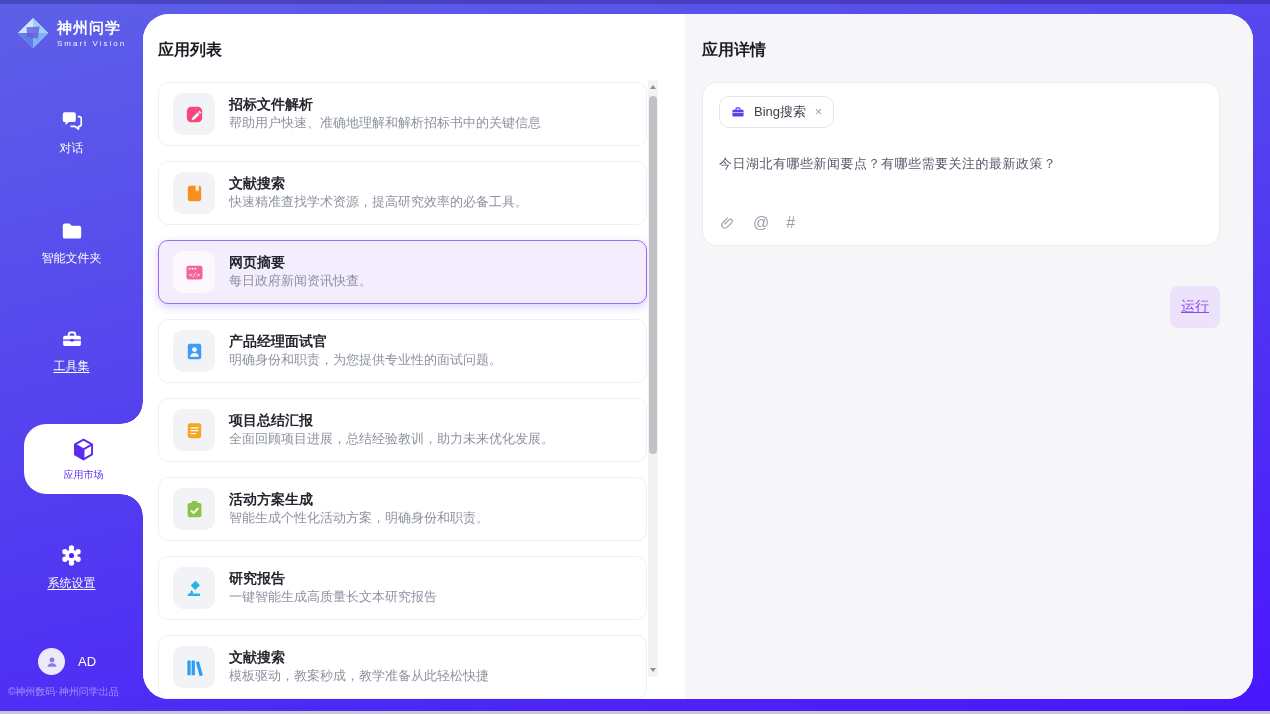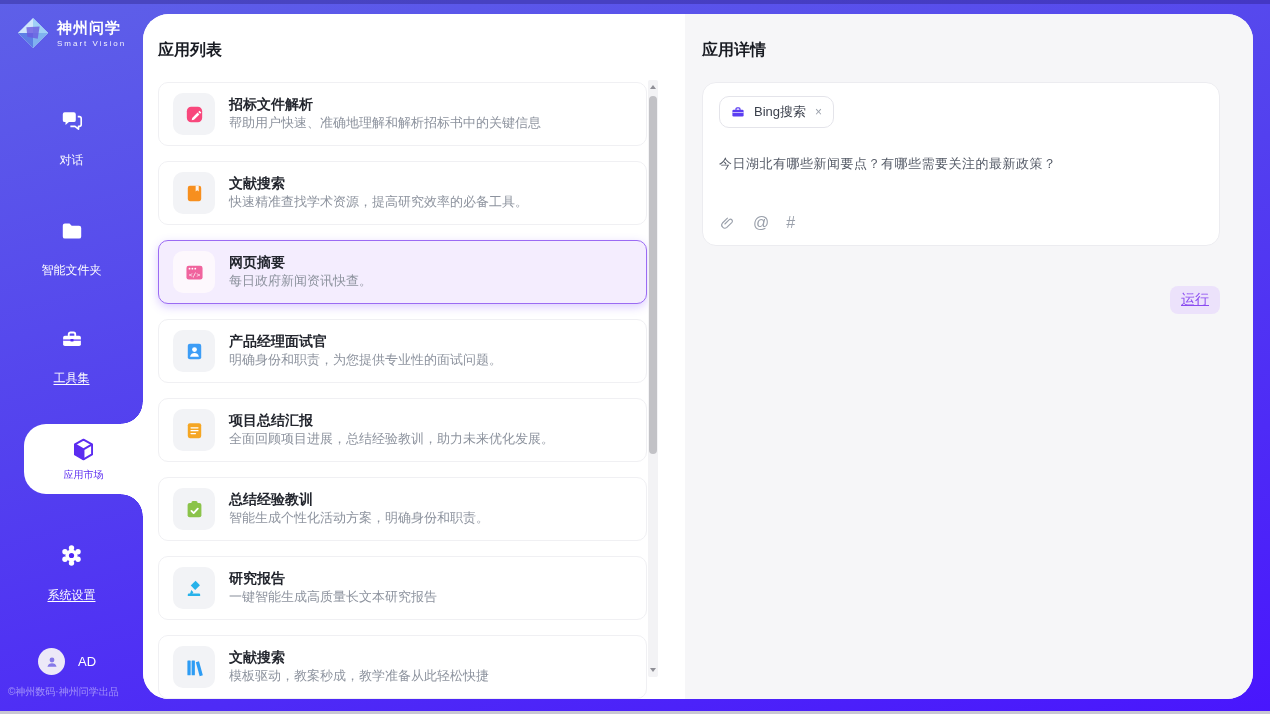--- a/index.html
+++ b/index.html
@@ -11,21 +11,21 @@
   .top-strip { position:absolute; top:0; left:0; right:0; height:4px; background:rgba(20,10,90,.28); z-index:9; }
   .bottom-strip { position:absolute; bottom:0; left:0; right:0; height:3px; background:#c9c7d3; z-index:9; }
 
   
   .sidebar { position:absolute; left:0; top:0; width:143px; height:714px; color:#fff; }
   .logo { position:absolute; top:16px; left:16px; display:flex; align-items:center; gap:7px; }
   .logo-text .cn { font-size:15px; font-weight:bold; letter-spacing:1px; }
   .logo-text .en { font-size:8px; letter-spacing:2px; opacity:.92; margin-top:1px; }
 
   .nav-item { position:absolute; left:0; width:143px; display:flex; flex-direction:column;
-    align-items:center; gap:18px; cursor:pointer; }
+    align-items:center; gap:6px; cursor:pointer; }
   .nav-item .lbl { font-size:12px; color:#fff; }
   .nav-item .lbl.u { text-decoration:underline; text-underline-offset:2px; }
 
   .nav-tab { position:absolute; left:24px; right:0; top:424px; height:70px; background:#fff;
     border-radius:22px 0 0 22px; display:flex; flex-direction:column; align-items:center;
     justify-content:center; gap:5px; cursor:pointer; }
   .nav-tab::before { content:""; position:absolute; right:0; top:-22px; width:22px; height:22px;
     background:radial-gradient(circle 22px at 0 0, rgba(255,255,255,0) 0 21.4px, #fff 21.9px); }
   .nav-tab::after { content:""; position:absolute; right:0; bottom:-22px; width:22px; height:22px;
     background:radial-gradient(circle 22px at 0 100%, rgba(255,255,255,0) 0 21.4px, #fff 21.9px); }
@@ -75,21 +75,21 @@
   .prompt-card { position:absolute; top:68px; left:17px; right:33px; height:164px;
     background:#fff; border:1px solid #ececf0; border-radius:14px; padding:13px 16px; }
   .chip { display:inline-flex; align-items:center; gap:8px; border:1px solid #e4e4ea;
     border-radius:10px; padding:6px 10px; background:#fff; }
   .chip .chip-label { font-size:13px; color:#3a3f4b; }
   .chip .chip-close { font-size:12px; color:#9aa0ab; cursor:pointer; padding:0 1px; }
   .query-text { margin-top:27px; font-size:13px; color:#545a66; letter-spacing:.5px; }
   .attach-row { position:absolute; left:16px; bottom:13px; display:flex; align-items:center;
     gap:17px; color:#9aa0ab; }
   .attach-row .sym { font-size:16px; color:#9aa0ab; cursor:pointer; }
-  .run-btn { position:absolute; top:272px; right:33px; width:50px; height:28px; border:none;
+  .run-btn { position:absolute; top:272px; right:33px; width:50px; height:42px; border:none;
     border-radius:8px; background:#ece2fb; color:#8a4bf0; font-size:14px; cursor:pointer;
     font-family:inherit;text-decoration:underline; }
 
   svg { display:block; }
 </style>
 </head>
 <body>
 
 <div class="screen">
   <div class="top-strip"></div>
@@ -255,21 +255,21 @@
   </div>
           <div class="app-card">
     <div class="app-icon" style="color: rgb(139, 195, 74);">
               <svg width="23" height="23" viewBox="0 0 24 24" fill="currentColor">
                 <rect x="4.8" y="5.2" width="14.4" height="15" rx="2.2"></rect>
                 <rect x="8.8" y="3.2" width="6.4" height="4" rx="1.6"></rect>
                 <path d="M8.8 13.4l2.3 2.3 4.3-4.5" stroke="#fff" stroke-width="1.9" fill="none" stroke-linecap="round" stroke-linejoin="round"></path>
               </svg>
             </div>
     <div class="app-texts">
-      <div class="app-name">总结经验教训</div>
+      <div class="app-name">活动方案生成</div>
       <div class="app-desc">智能生成个性化活动方案，明确身份和职责。</div>
     </div>
   </div>
           <div class="app-card">
     <div class="app-icon" style="color: rgb(39, 178, 234);">
               <svg width="23" height="23" viewBox="0 0 24 24" fill="currentColor">
                 <path d="M13.1 3.9l4.6 4.6-5 5-4.6-4.6z"></path>
                 <path d="M8.6 13.6l2.3 2.3-1.2 1.2h7a1.2 1.2 0 011.2 1.2v1.5H5V18.3a1.2 1.2 0 011.2-1.2h1.2z"></path>
               </svg>
             </div>

